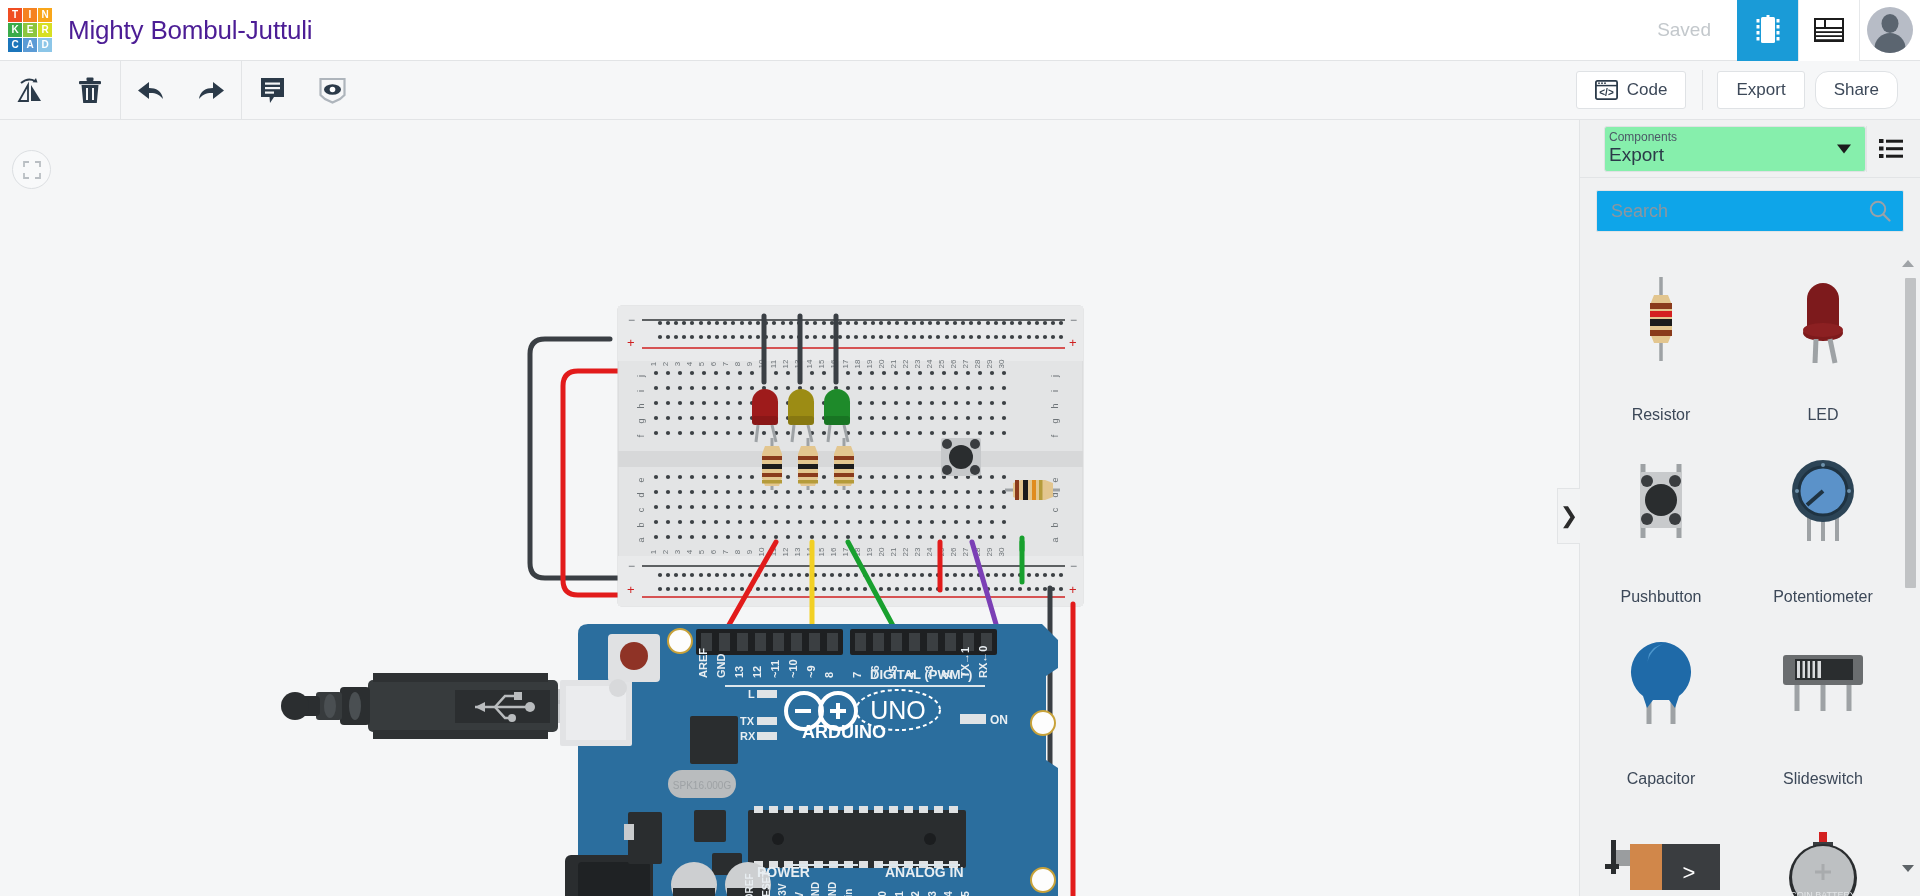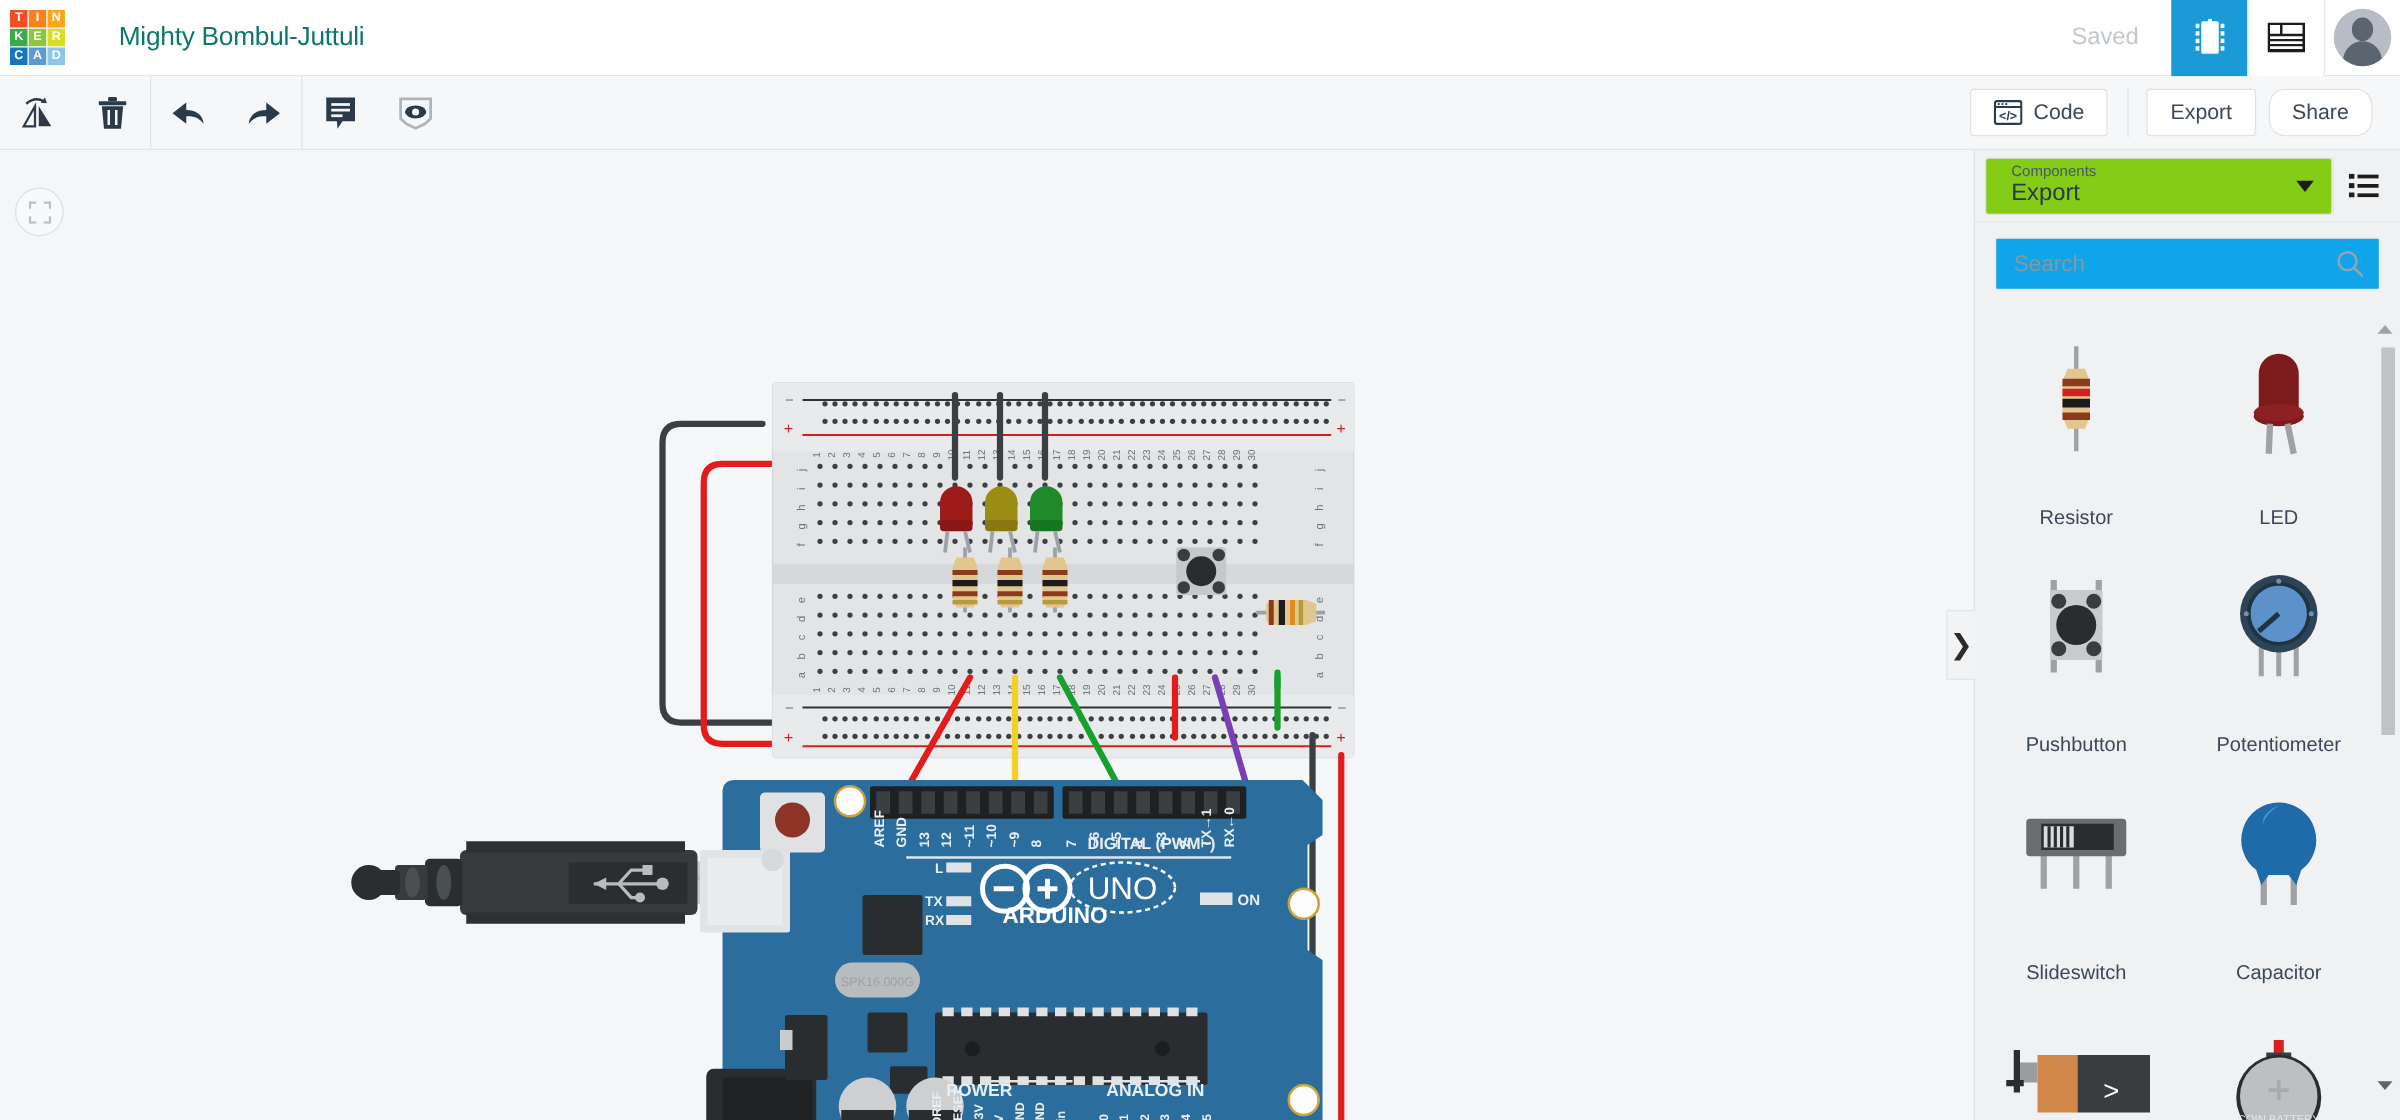--- a/index.html
+++ b/index.html
@@ -21,21 +21,21 @@
     width: 44px; height: 44px; margin-left: 8px;
     display: grid; grid-template-columns: repeat(3, 1fr); grid-template-rows: repeat(3, 1fr);
     gap: 1px;
   }
   .logo span {
     display: flex; align-items: center; justify-content: center;
     color: #fff; font-size: 10px; font-weight: bold;
     font-family: "Liberation Sans", sans-serif; line-height: 1;
   }
   .doc-title {
-    margin-left: 43px; font-size: 21px; color: #0f766e; font-weight: 400;
+    margin-left: 16px; font-size: 26px; color: #4c1d95; font-weight: 400;
     letter-spacing: -0.2px;
   }
   .topbar-right { margin-left: auto; display: flex; align-items: stretch; height: 61px; justify-content: space-between; }
   .saved-label {
     display: flex; align-items: center; padding: 0 26px;
     font-size: 19px; color: #c3c8cc;
   }
   .tb-icon-btn {
     width: 61px; height: 61px; display: flex; align-items: center; justify-content: center;
     border-left: 1px solid #e6e8ea; background: #fff; cursor: pointer;
@@ -98,22 +98,22 @@
   .rpanel {
     position: absolute; top: 120px; right: 0; width: 341px; height: 776px;
     background: #f0f1f2; border-left: 1px solid #e2e4e6;
   }
   .panel-head {
     height: 58px; background: #f0f1f2; border-bottom: 1px solid #e2e4e6;
     display: flex; align-items: center; padding: 0 6px 0 8px;
   }
   .comp-select {
     flex: 1; height: 46px; border: 1px solid #e0e2e4; border-radius: 3px;
-    background: #84cc16; display: flex; align-items: center; padding: 0 20px;
-    position: relative; cursor: pointer;
+    background: #86efac; display: flex; align-items: center; padding: 0 4px;
+    position: relative; cursor: pointer; margin-left: 16px;
   }
   .comp-select .lbl { font-size: 12px; color: #4c5866; line-height: 1.15; }
   .comp-select .val { font-size: 19px; color: #2b3a49; line-height: 1.1; }
   .caret {
     position: absolute; right: 14px; top: 50%; transform: translateY(-50%);
     width: 0; height: 0; border-left: 7px solid transparent;
     border-right: 7px solid transparent; border-top: 9px solid #1c1c1c;
   }
   .list-toggle {
     width: 48px; height: 46px; display: flex; align-items: center; justify-content: center;
@@ -1312,48 +1312,48 @@
               <circle cx="14" cy="36" r="2" fill="#6f93ad"></circle>
             </svg>
           </div>
           <div class="comp-label">Potentiometer</div>
         </div>
       </div>
 
       <div class="comp-row">
         <div class="comp-cell">
           <div class="comp-art">
+            <svg width="72" height="94" viewBox="0 0 72 94">
+              <line x1="24" y1="62" x2="24" y2="88" stroke="#9ea2a5" stroke-width="5"></line>
+              <line x1="48" y1="62" x2="48" y2="88" stroke="#9ea2a5" stroke-width="5"></line>
+              <path d="M36 6 a30 30 0 0 1 18 54 L50 72 L44 64 L28 64 L22 72 L18 60 A30 30 0 0 1 36 6 Z" fill="#1f6aa8"></path>
+              <path d="M24 18 a22 22 0 0 1 14 -10 a26 26 0 0 0 -16 20 Z" fill="#4c96cc"></path>
+            </svg>
+          </div>
+          <div class="comp-label">Capacitor</div>
+        </div>
+        <div class="comp-cell">
+          <div class="comp-art">
             <svg width="92" height="72" viewBox="0 0 92 72">
               <line x1="20" y1="32" x2="20" y2="64" stroke="#9ea2a5" stroke-width="5"></line>
               <line x1="46" y1="32" x2="46" y2="64" stroke="#9ea2a5" stroke-width="5"></line>
               <line x1="72" y1="32" x2="72" y2="64" stroke="#9ea2a5" stroke-width="5"></line>
               <rect x="6" y="8" width="80" height="30" rx="3" fill="#6a6d6f"></rect>
               <rect x="18" y="12" width="58" height="21" fill="#2a2d2f"></rect>
               <rect x="20" y="14" width="24" height="17" fill="#d9dbdd"></rect>
               <g fill="#2a2d2f">
                 <rect x="23" y="14" width="2.5" height="17"></rect>
                 <rect x="28" y="14" width="2.5" height="17"></rect>
                 <rect x="33" y="14" width="2.5" height="17"></rect>
                 <rect x="38" y="14" width="2.5" height="17"></rect>
               </g>
             </svg>
           </div>
           <div class="comp-label">Slideswitch</div>
         </div>
-        <div class="comp-cell">
-          <div class="comp-art">
-            <svg width="72" height="94" viewBox="0 0 72 94">
-              <line x1="24" y1="62" x2="24" y2="88" stroke="#9ea2a5" stroke-width="5"></line>
-              <line x1="48" y1="62" x2="48" y2="88" stroke="#9ea2a5" stroke-width="5"></line>
-              <path d="M36 6 a30 30 0 0 1 18 54 L50 72 L44 64 L28 64 L22 72 L18 60 A30 30 0 0 1 36 6 Z" fill="#1f6aa8"></path>
-              <path d="M24 18 a22 22 0 0 1 14 -10 a26 26 0 0 0 -16 20 Z" fill="#4c96cc"></path>
-            </svg>
-          </div>
-          <div class="comp-label">Capacitor</div>
-        </div>
       </div>
 
       <div class="comp-row">
         <div class="comp-cell">
           <div class="comp-art">
             <svg width="120" height="70" viewBox="0 0 120 70">
               <rect x="10" y="10" width="5" height="34" fill="#2a2d2f"></rect>
               <rect x="15" y="20" width="14" height="16" fill="#9a9d9f"></rect>
               <rect x="4" y="34" width="14" height="5" fill="#2a2d2f"></rect>
               <rect x="29" y="14" width="32" height="46" fill="#d1874a"></rect>

